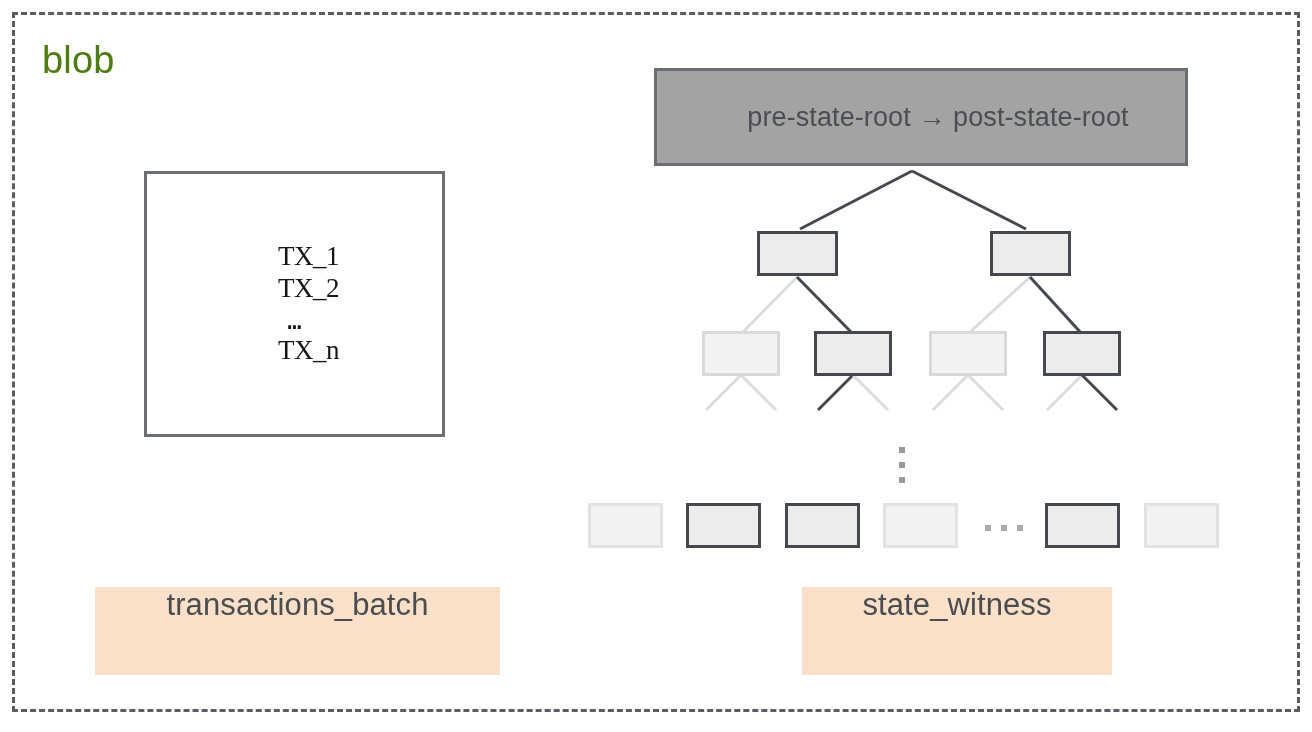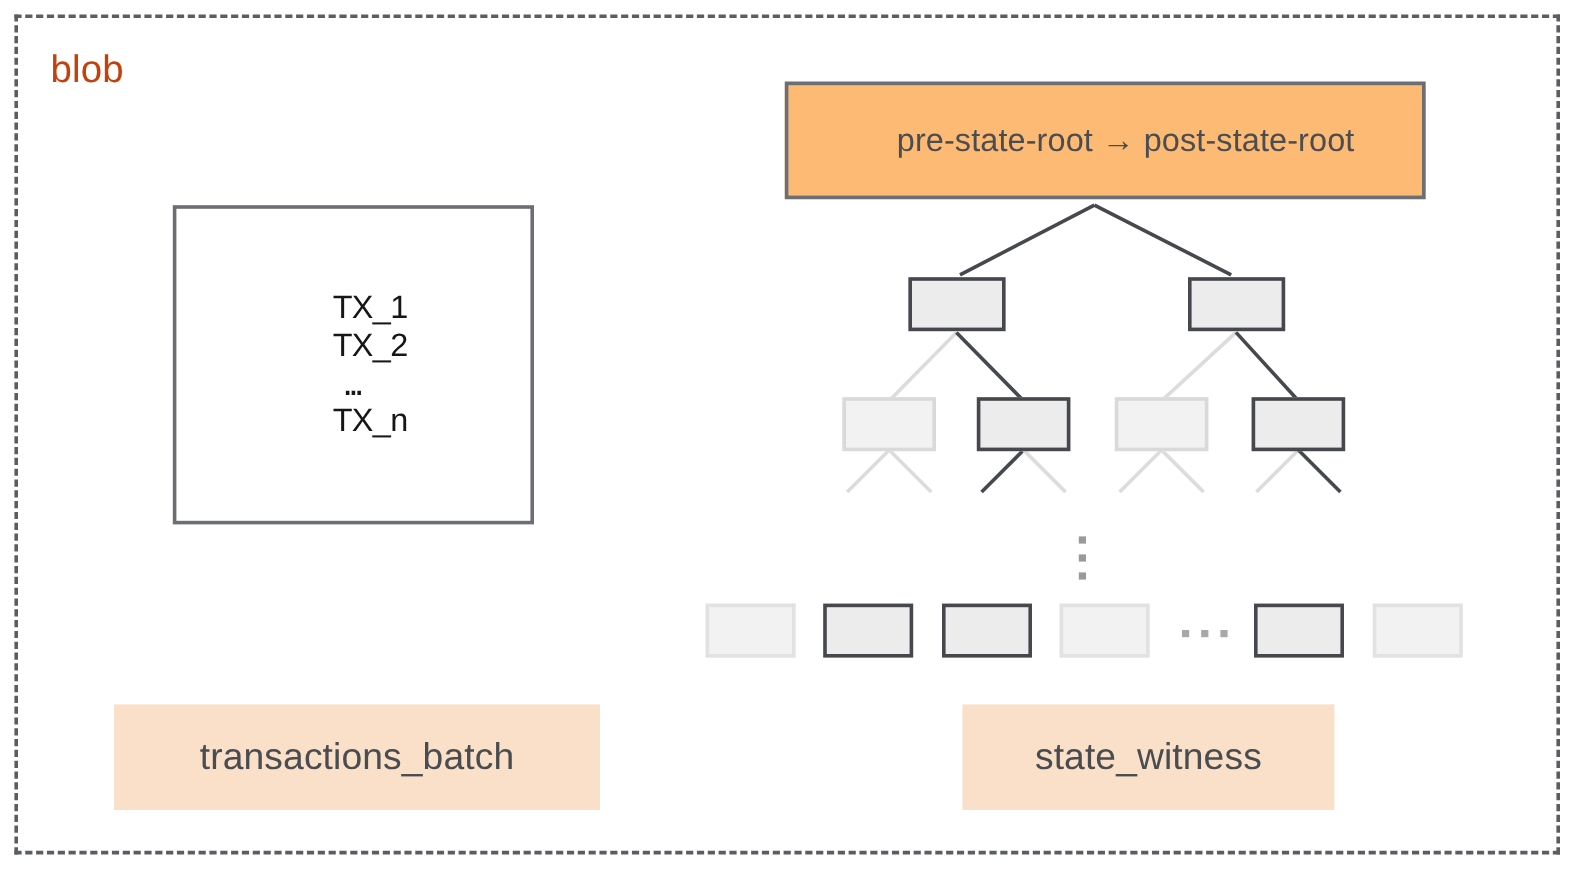--- a/index.html
+++ b/index.html
@@ -28,22 +28,22 @@
     width: 1288px;
     height: 700px;
     box-sizing: border-box;
     border: 3px dashed #5a5e63;
     background: transparent;
   }
   .blob-label {
     position: absolute;
     left: 42px;
     top: 41px;
-    font-size: 32px;
-    color: #c2410c;
+    font-size: 38px;
+    color: #4d7c0f;
     letter-spacing: 0.2px;
     line-height: 1;
     white-space: nowrap;
   }
 
   
   .tx-box {
     position: absolute;
     left: 144px;
     top: 171px;
@@ -57,21 +57,21 @@
     align-items: center;
     justify-content: center;
   }
   .tx-list {
     display: flex;
     flex-direction: column;
     align-items: center;
     line-height: 1.18;
   }
   .tx-line {
-    font-family: Liberation Sans, sans-serif;
+    font-family: Liberation Serif, serif;
     font-size: 27px;
     color: #161616;
     letter-spacing: -0.5px;
     white-space: nowrap;
     margin-left: 28px;
   }
   .tx-ellipsis {
     font-family: "DejaVu Sans Mono", "Liberation Mono", monospace;
     font-size: 24px;
     color: #161616;
@@ -81,21 +81,21 @@
 
   
   .root-box {
     position: absolute;
     left: 654px;
     top: 68px;
     width: 534px;
     height: 98px;
     box-sizing: border-box;
     border: 3px solid #6b6e72;
-    background: #fdba74;
+    background: #a3a3a3;
     display: flex;
     align-items: center;
     justify-content: center;
     padding-left: 34px;
   }
   .root-text {
     font-size: 27px;
     color: #4a4d51;
     letter-spacing: 0.1px;
     white-space: nowrap;
@@ -168,21 +168,21 @@
     height: 6px;
     background: #a8a8a8;
   }
 
   
   .caption {
     position: absolute;
     box-sizing: border-box;
     background: #fae0c8;
     display: flex;
-    align-items: center;
+    align-items: flex-start;
     justify-content: center;
   }
   .caption-text {
     font-size: 31px;
     color: #494c50;
     letter-spacing: 0.1px;
     white-space: nowrap;
   }
   #caption-tx {
     left: 95px;

